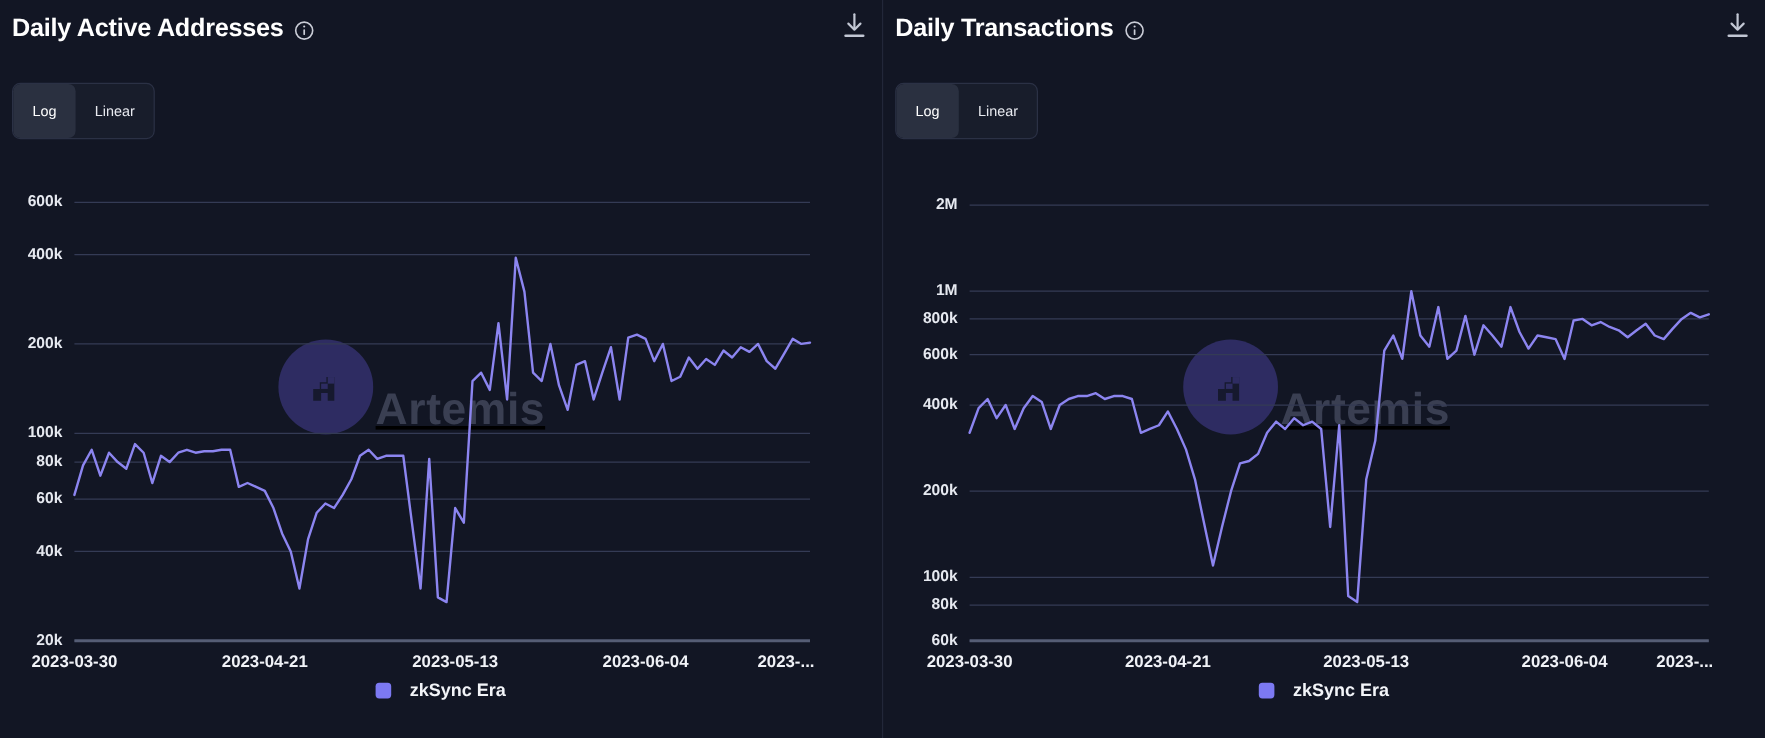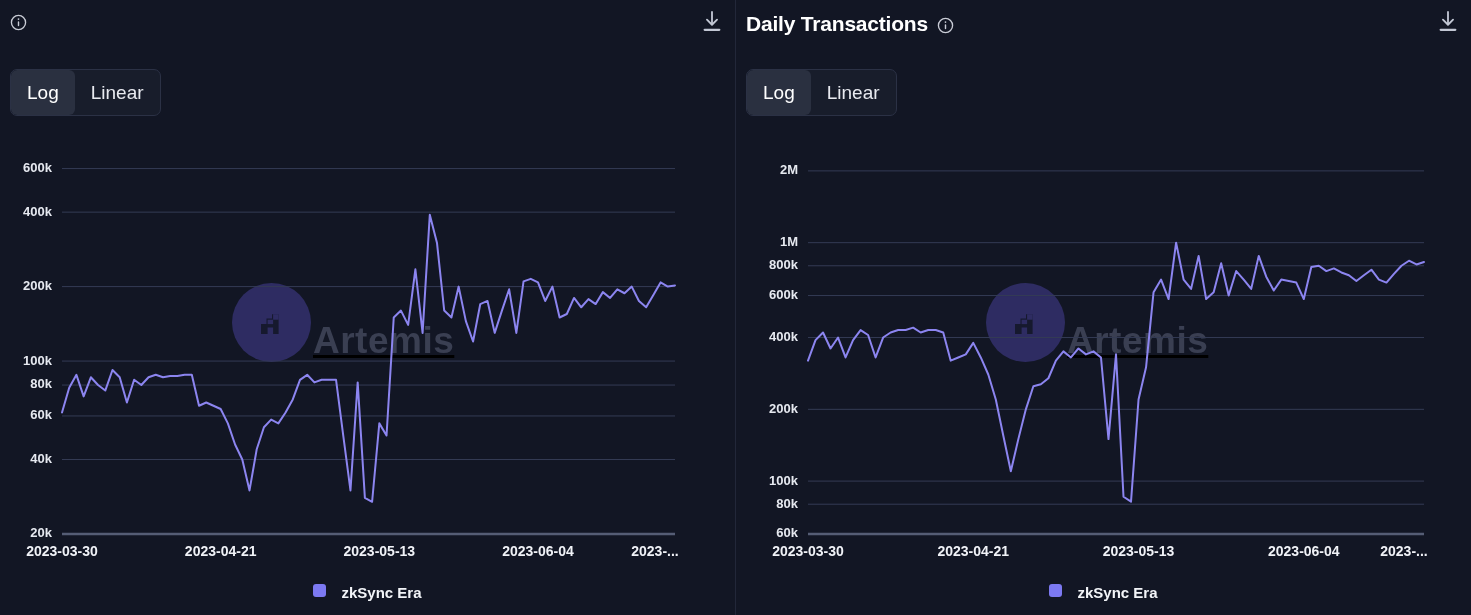--- a/index.html
+++ b/index.html
@@ -64,21 +64,21 @@
     border: 1px solid #2b3145;
     border-radius: 7px;
     overflow: hidden;
     height: 45px;
   }
   .toggle-seg {
     display: flex;
     align-items: center;
     justify-content: center;
     padding: 0 16px;
-    font-size: 19px;
+    font-size: 12px;
     color: #e8eaf0;
     cursor: pointer;
     background: transparent;
     border: none;
     font-family: "Liberation Sans", sans-serif;
     height: 100%;
     box-sizing: border-box;
   }
   .toggle-seg.active {
     background: #2a3040;
@@ -143,24 +143,24 @@
   .wm-text {
     font-size: 37px;
     font-weight: bold;
     color: #3a3f52;
     letter-spacing: 0.5px;
   }
 
   
   .legend {
     position: absolute;
-    bottom: 14px; left: 0;
+    bottom: 31px; left: 0;
     width: 100%;
     display: flex;
-    align-items: flex-start;
+    align-items: center;
     justify-content: center;
     gap: 15px;
   }
   .legend-swatch {
     width: 13px; height: 13px;
     border-radius: 3px;
     background: #7c79f2;
     flex: 0 0 auto;
   }
   .legend-label {
@@ -171,20 +171,21 @@
 </style>
 </head>
 <body>
 
 <div class="root">
 
   <div class="panel left">
 
     <div class="panel-header">
       <div class="title-row">
+        <span class="panel-title">Daily Active Addresses</span>
         <span class="info-icon">
           <svg viewBox="0 0 24 24" width="17" height="17">
             <circle cx="12" cy="12" r="10" fill="none" stroke="#c9ccd6" stroke-width="1.9"></circle>
             <circle cx="12" cy="7.2" r="1.25" fill="#c9ccd6"></circle>
             <rect x="11" y="10.3" width="2" height="7" rx="1" fill="#c9ccd6"></rect>
           </svg>
         </span>
       </div>
     </div>
 

